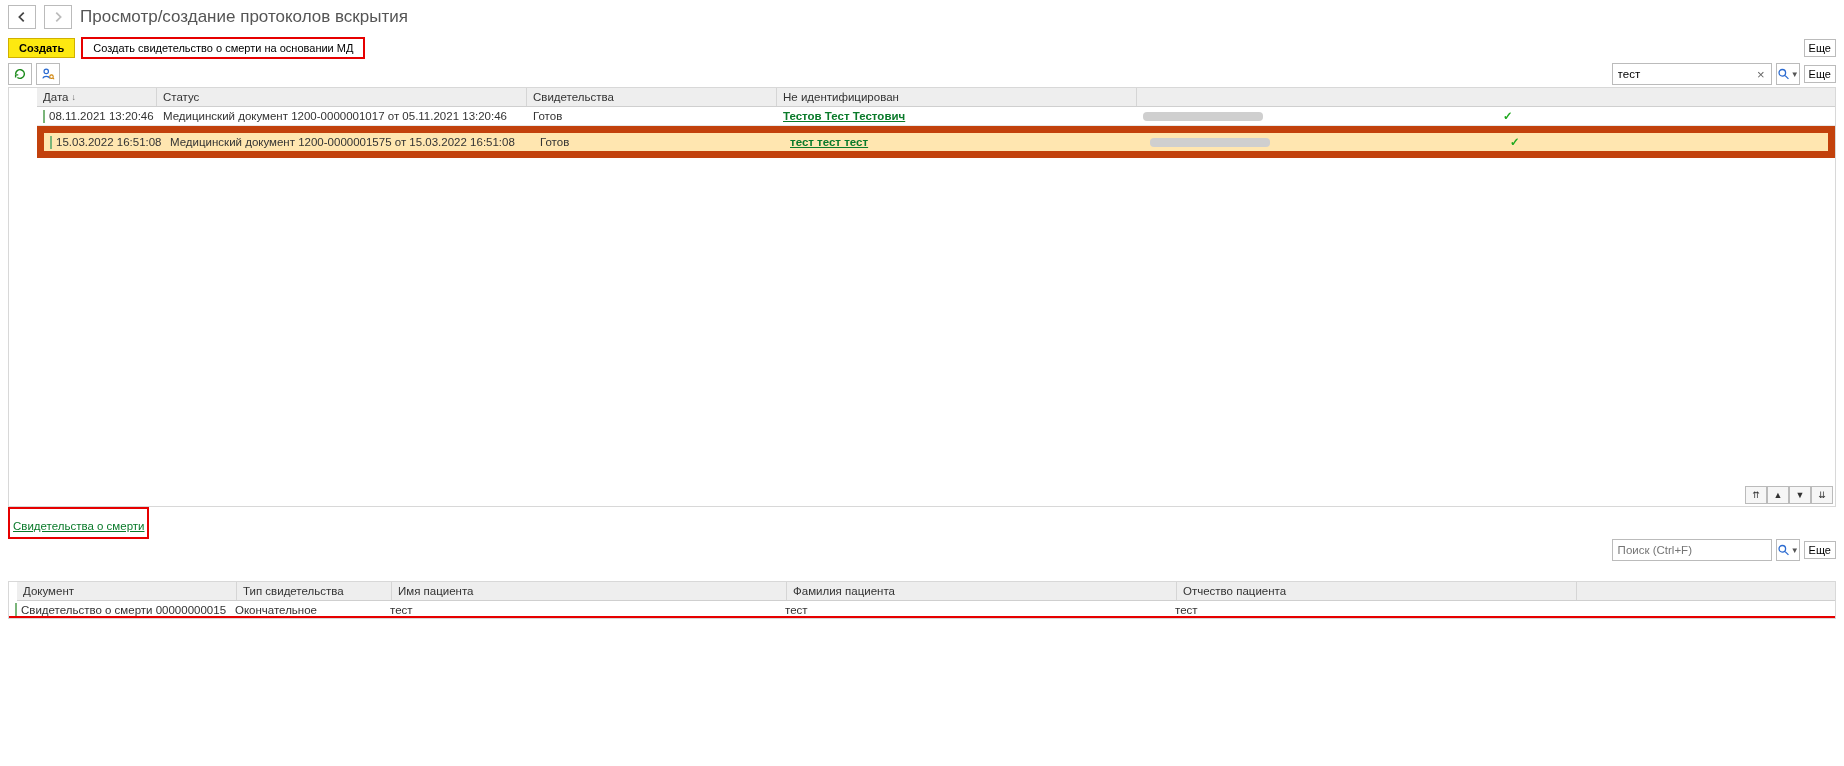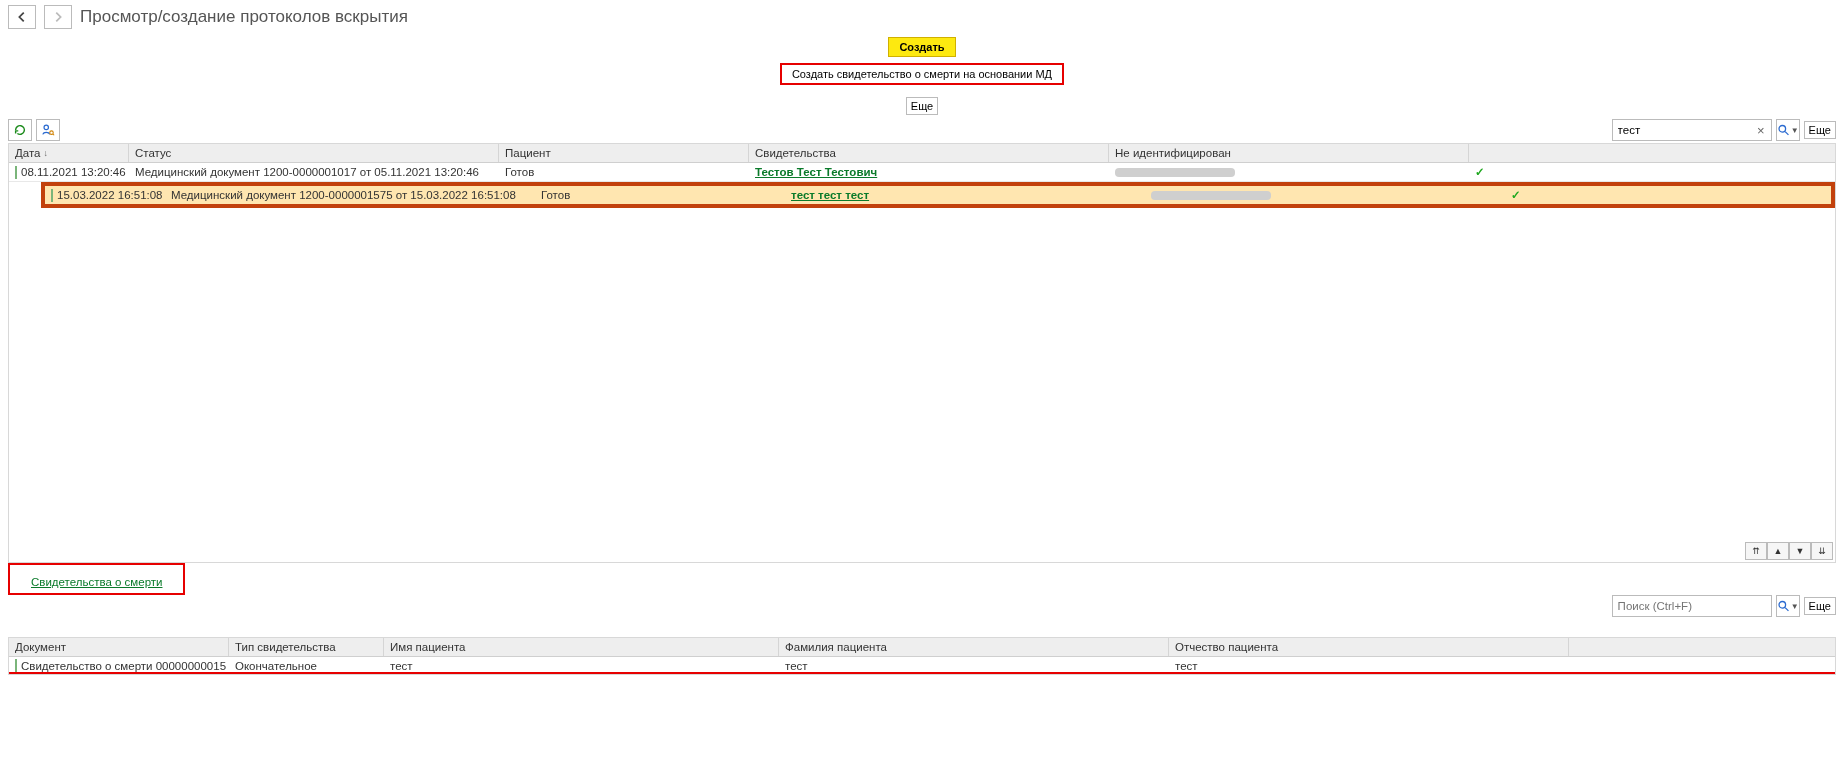--- a/index.html
+++ b/index.html
@@ -18,21 +18,21 @@
     border: 1px solid #bbb;
     background: #fff;
     display: flex; align-items: center; justify-content: center;
     cursor: pointer;
   }
   .nav-btn svg { width: 14px; height: 14px; }
   .page-title {
     font-size: 17px;
     color: #555;
   }
-  .toolbar { display: flex; align-items: center; gap: 6px; margin-bottom: 4px; flex-direction: column; }
+  .toolbar { display: flex; align-items: center; gap: 6px; margin-bottom: 4px; }
   .btn-create {
     background: #fde910;
     border: 1px solid #d0b000;
     padding: 3px 10px;
     font-weight: bold;
     font-size: 11px;
     cursor: pointer;
   }
   .btn-outline {
     background: #fff;
@@ -77,20 +77,21 @@
   .clear-x {
     cursor: pointer;
     color: #666;
     padding: 0 3px;
     font-size: 13px;
   }
   .table-area {
     border: 1px solid #d8d8d8;
     min-height: 420px;
     position: relative;
+    padding-left: 28px;
   }
   .ghead {
     display: grid;
     grid-template-columns: 120px 370px 250px 360px 360px 90px;
     background: #eee;
     border-bottom: 1px solid #cfcfcf;
   }
   .ghead .gh {
     padding: 3px 6px;
     border-right: 1px solid #d5d5d5;
@@ -98,22 +99,21 @@
     color: #333;
     display: flex; align-items: center; gap: 3px;
   }
   .grow {
     display: grid;
     grid-template-columns: 120px 370px 250px 360px 360px 90px;
     border-bottom: 1px solid #e8e8e8;
   }
   .grow.selected {
     background: #ffe6b0;
-    border: 4px solid #c2410c;
-    margin-left: 32px;
+    border: 7px solid #c2410c;
   }
   .grow .gc {
     padding: 2px 6px;
     font-size: 11.5px;
     white-space: nowrap;
     overflow: hidden;
     text-overflow: ellipsis;
     display: flex; align-items: center; gap: 4px;
   }
   .doc-icon {
@@ -146,33 +146,34 @@
   }
   .sect-title {
     color: #0a7a2a;
     text-decoration: underline;
     display: inline-block;
     margin: 10px 0 4px 0;
   }
   .sect-title-wrap {
     display: inline-block;
     border: 2px solid #e60000;
-    padding: 1px 21px;
+    padding: 1px 3px;
   }
   .bottom-toolbar {
     display: flex; align-items: center; gap: 4px; margin-bottom: 20px;
   }
   .bottom-table {
     border: 1px solid #d8d8d8;
   }
   .bhead {
     display: grid;
     grid-template-columns: 220px 155px 395px 390px 400px;
     background: #eee;
     border-bottom: 1px solid #cfcfcf;
+    margin-left: 8px;
   }
   .bhead .gh {
     padding: 3px 6px;
     border-right: 1px solid #d5d5d5;
     font-size: 11.5px;
   }
   .brow {
     display: grid;
     grid-template-columns: 220px 155px 395px 390px 400px;
   }
@@ -251,21 +252,20 @@
     </button>
   </div>
 
   <div class="table-area">
     <div class="ghead">
       <div class="gh">
         <span>Дата</span>
         <span class="sort-arrow">↓</span>
       </div>
       <div class="gh">Статус</div>
-      <div class="gh">Пациент</div>
       <div class="gh">Свидетельства</div>
       <div class="gh">Не идентифицирован</div>
     </div>
 
     <div class="grow">
       <div class="gc">
           <span class="doc-icon"></span>
           <span>08.11.2021 13:20:46</span>
         </div>
       <div class="gc">Медицинский документ 1200-0000001017 от 05.11.2021 13:20:46</div>

